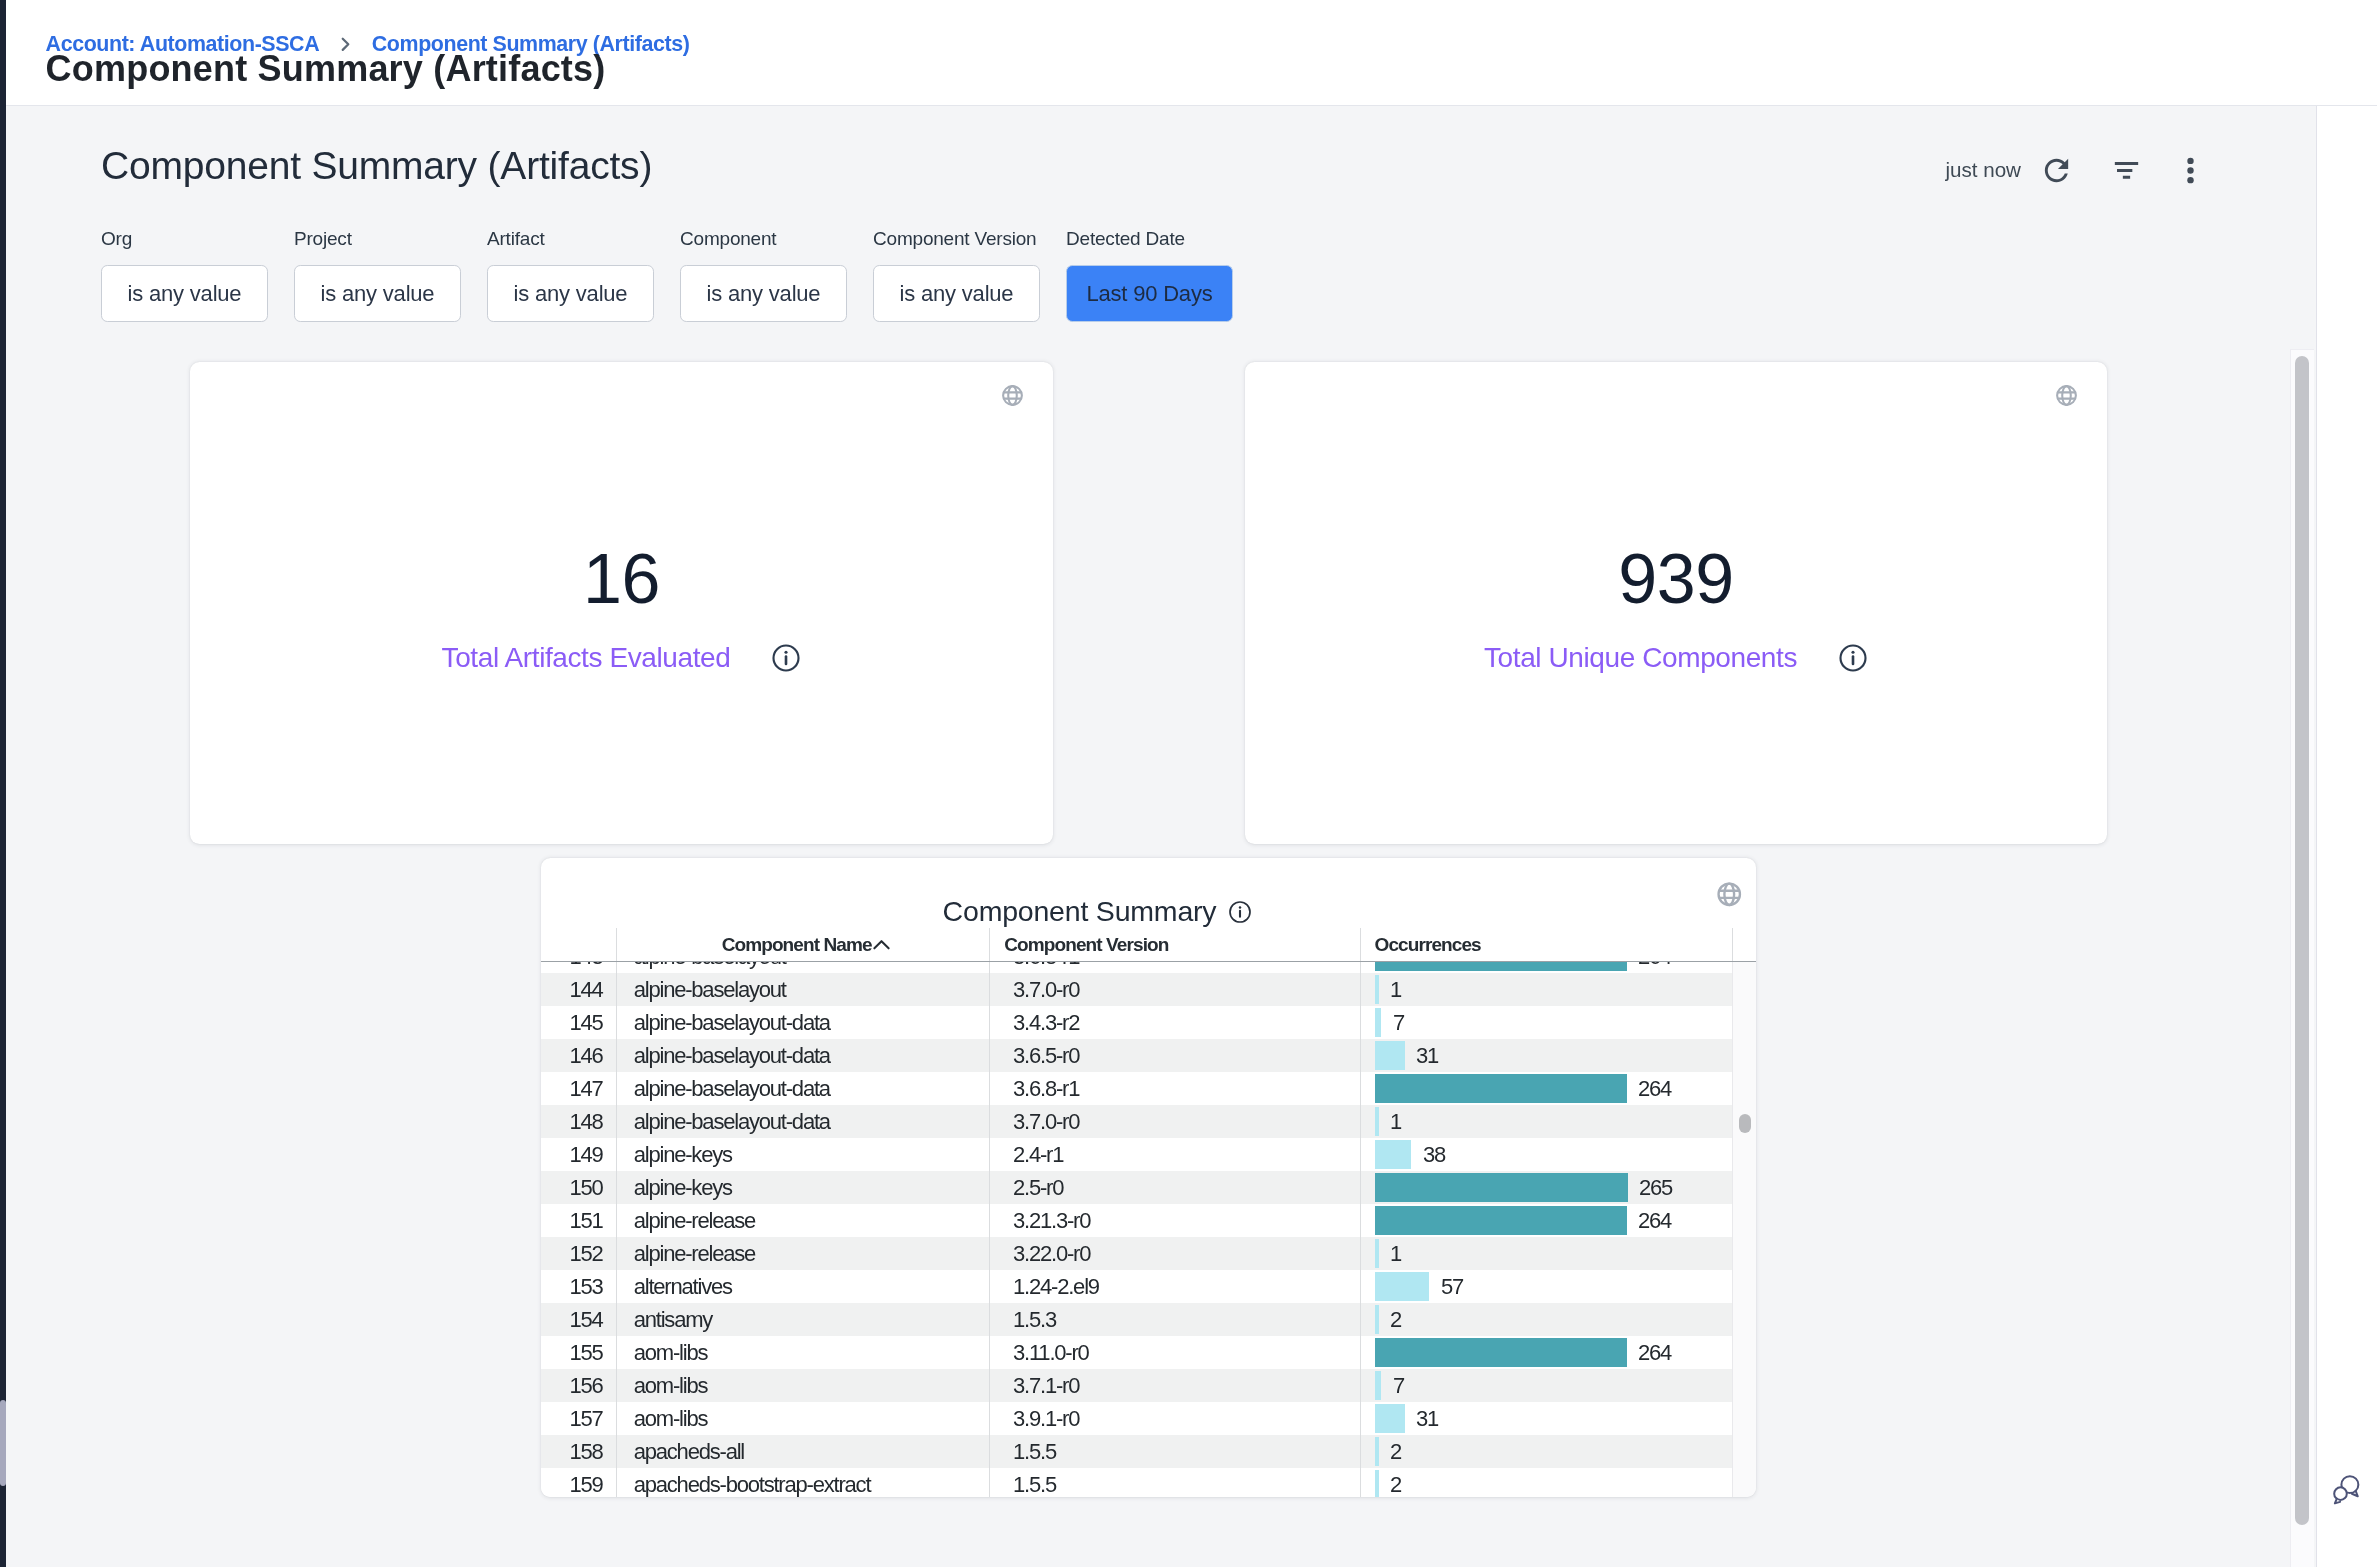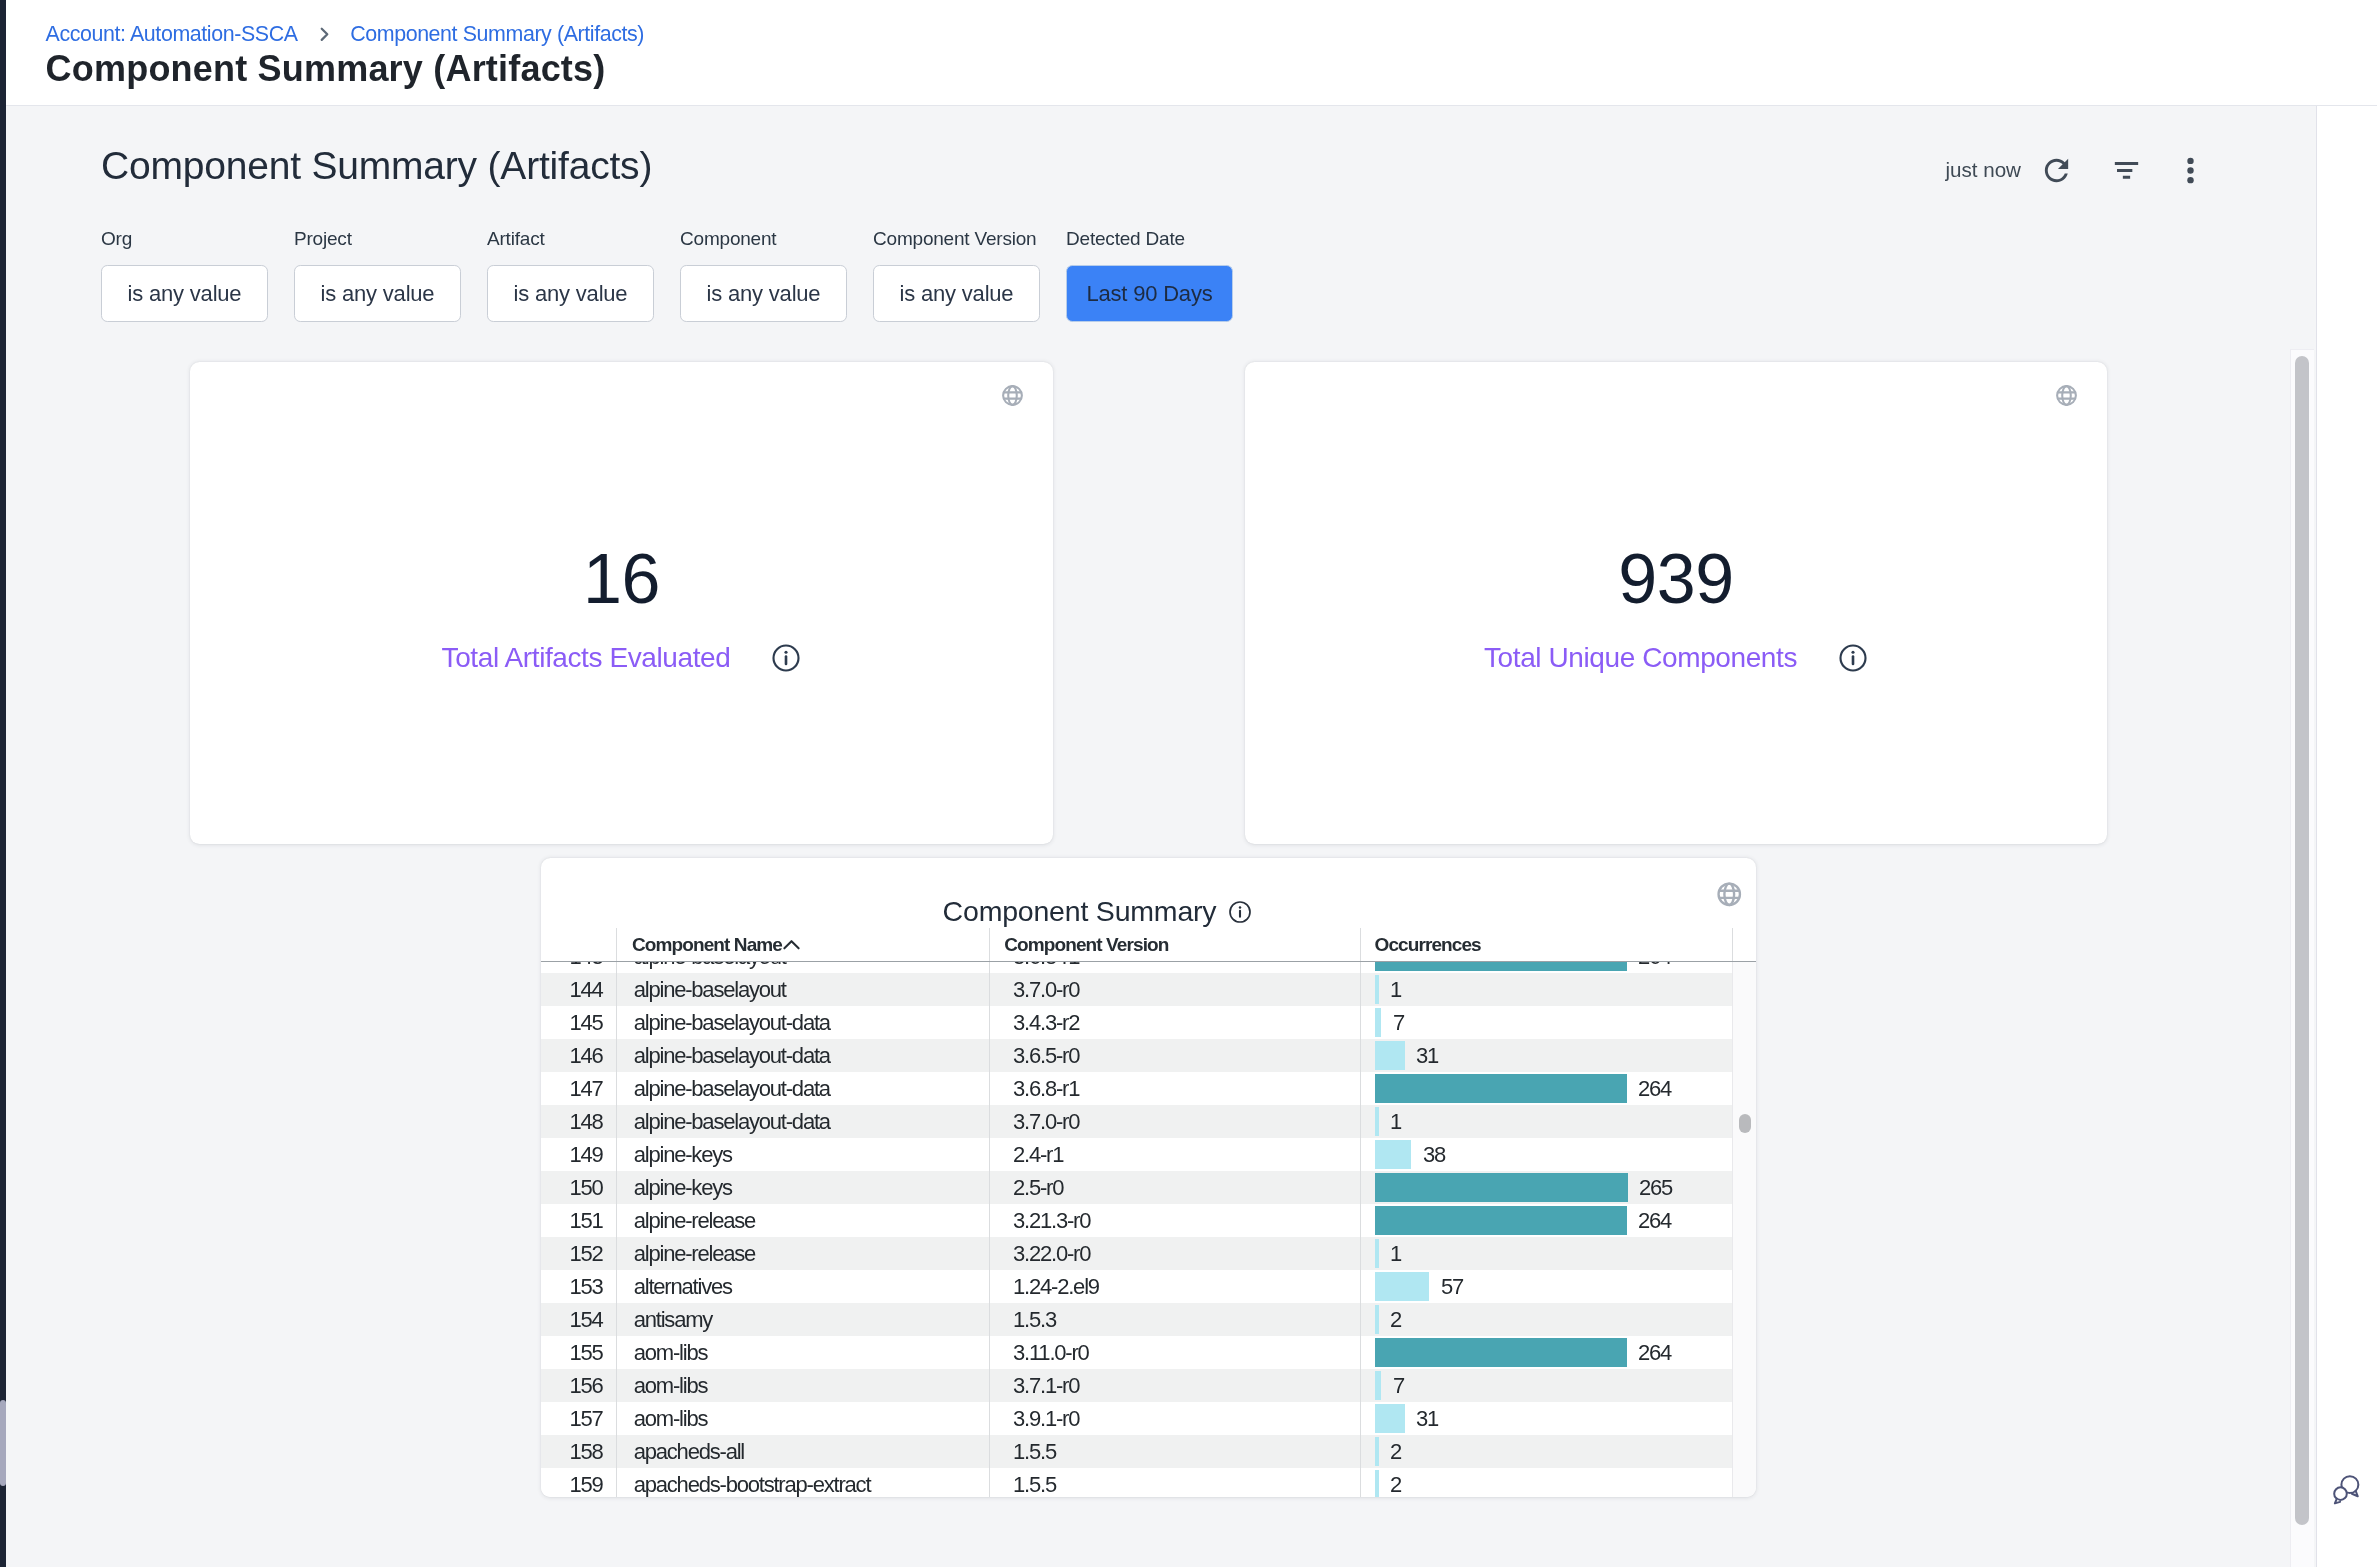--- a/index.html
+++ b/index.html
@@ -9,21 +9,21 @@
     background:#f4f5f7;
     position:relative;
     color:#24292e;
   }
   
   .left-stripe { position:absolute; left:0; top:0; width:5.6px; height:1567px; background:#1c2434; z-index:40; }
   .left-stripe-thumb { position:absolute; left:0; top:1400px; width:5.6px; height:86px; background:#a6a8bd; border-radius:3.2px; }
 
   
   .app-header { position:absolute; left:5.6px; top:0; width:2372px; height:106px; background:#ffffff; border-bottom:1.6px solid #e4e6ec; z-index:30; }
-  .breadcrumb { position:absolute; left:40px; top:22px; display:flex; align-items:center; gap:16px; font-size:21.4px; letter-spacing:-0.4px; }
+  .breadcrumb { position:absolute; left:40px; top:32px; display:flex; align-items:center; gap:16px; font-size:21.4px; letter-spacing:-0.4px;font-weight:bold; }
   .crumb { color:#2e6de2; text-decoration:none; cursor:pointer; }
   .crumb-sep { width:20.6px; height:20.6px; color:#5d6977; display:flex; align-items:center; justify-content:center; }
   .page-title { position:absolute; left:40px; top:48px; font-size:36px; font-weight:700; color:#1f242b; letter-spacing:0.2px; }
 
   
   .right-rail { position:absolute; left:2316px; top:106px; width:62px; height:1461px; background:#ffffff; border-left:1.6px solid #e1e2ea; z-index:20; }
   .page-scrollbar { position:absolute; left:2290px; top:349px; width:24px; height:1218px; background:#fbfbfd; border-left:1.6px solid #ededf2; border-top:1.6px solid #ededf2; z-index:25; }
   .page-scrollbar-thumb { position:absolute; left:4px; top:5.6px; width:14.3px; height:1169px; background:#c3c4c9; border-radius:8px; }
 
   
@@ -63,21 +63,21 @@
   .table-card { left:541px; top:858px; width:1215px; height:639px; overflow:hidden; }
   .table-globe { top:22px; right:12.7px; width:28.5px; height:28.5px; }
   .table-title-row { position:absolute; left:0; top:0; width:100%; height:70px; display:flex; align-items:flex-end; justify-content:center; padding-top:17px; }
   .table-title-inner { display:flex; align-items:center; gap:12px; transform:translateX(-51px); }
   .table-title { font-size:28.5px; color:#222c39; letter-spacing:-0.2px; }
   .table-title-row .info-icon { width:24px; height:24px; color:#29313c; margin-top:1.6px; }
 
   .thead { position:absolute; left:0; top:70px; width:1215px; height:34px; border-bottom:1.6px solid #9ba1a6; display:flex; }
   .th { font-size:19px; font-weight:700; color:#262d33; display:flex; align-items:center; letter-spacing:-0.9px; }
   .th-num   { width:75px; }
-  .th-name  { width:373px; border-left:1.6px solid #dbdddf; padding-left:15px; justify-content:flex-start; }
+  .th-name  { width:373px; border-left:1.6px solid #dbdddf; padding-left:15px; justify-content:center; }
   .th-ver   { width:371px; border-left:1.6px solid #dbdddf; padding-left:14.3px; }
   .th-occ   { width:372px; border-left:1.6px solid #dbdddf; padding-left:13.5px; }
   .th-end   { width:24px; border-left:1.6px solid #dbdddf; }
   .sort-caret { width:19px; height:12.7px; margin-right:8.7px; color:#262d33; }
   .sort-caret svg { width:100%; height:100%; display:block; }
 
   .tbody { position:absolute; left:0; top:104px; width:1191px; height:535px; overflow:hidden; }
   .tbody-inner { transform:translateY(-22px); }
   .tr { display:flex; height:33px; background:#ffffff; }
   .tr.stripe { background:#f0f1f1; }

